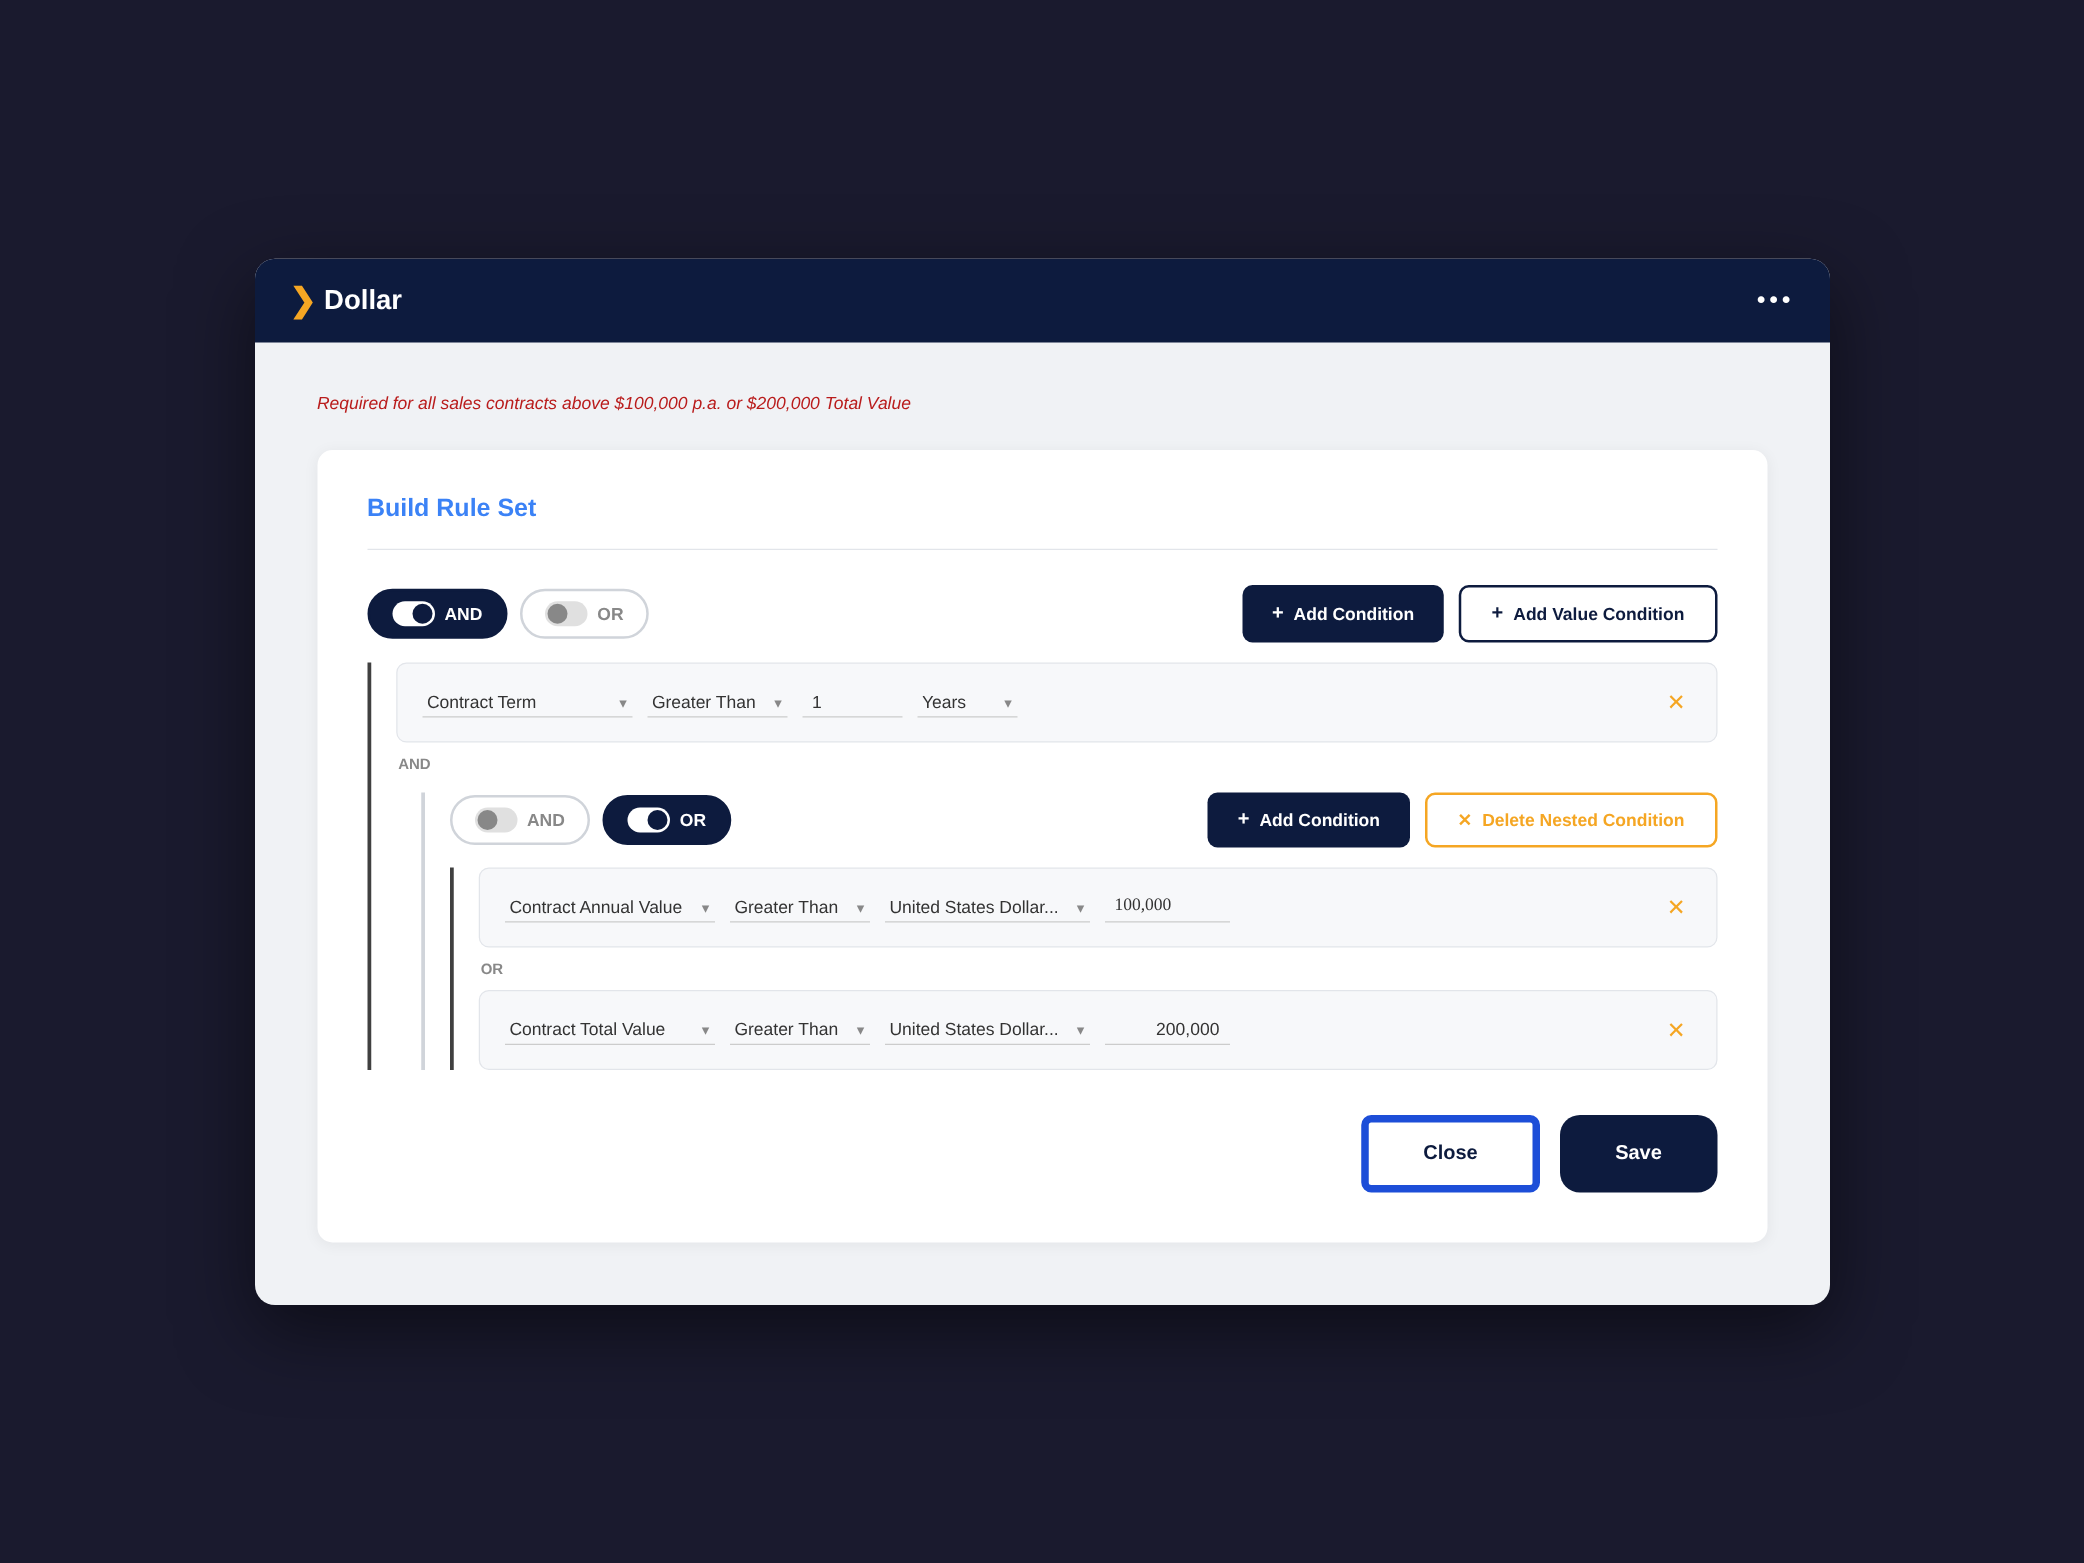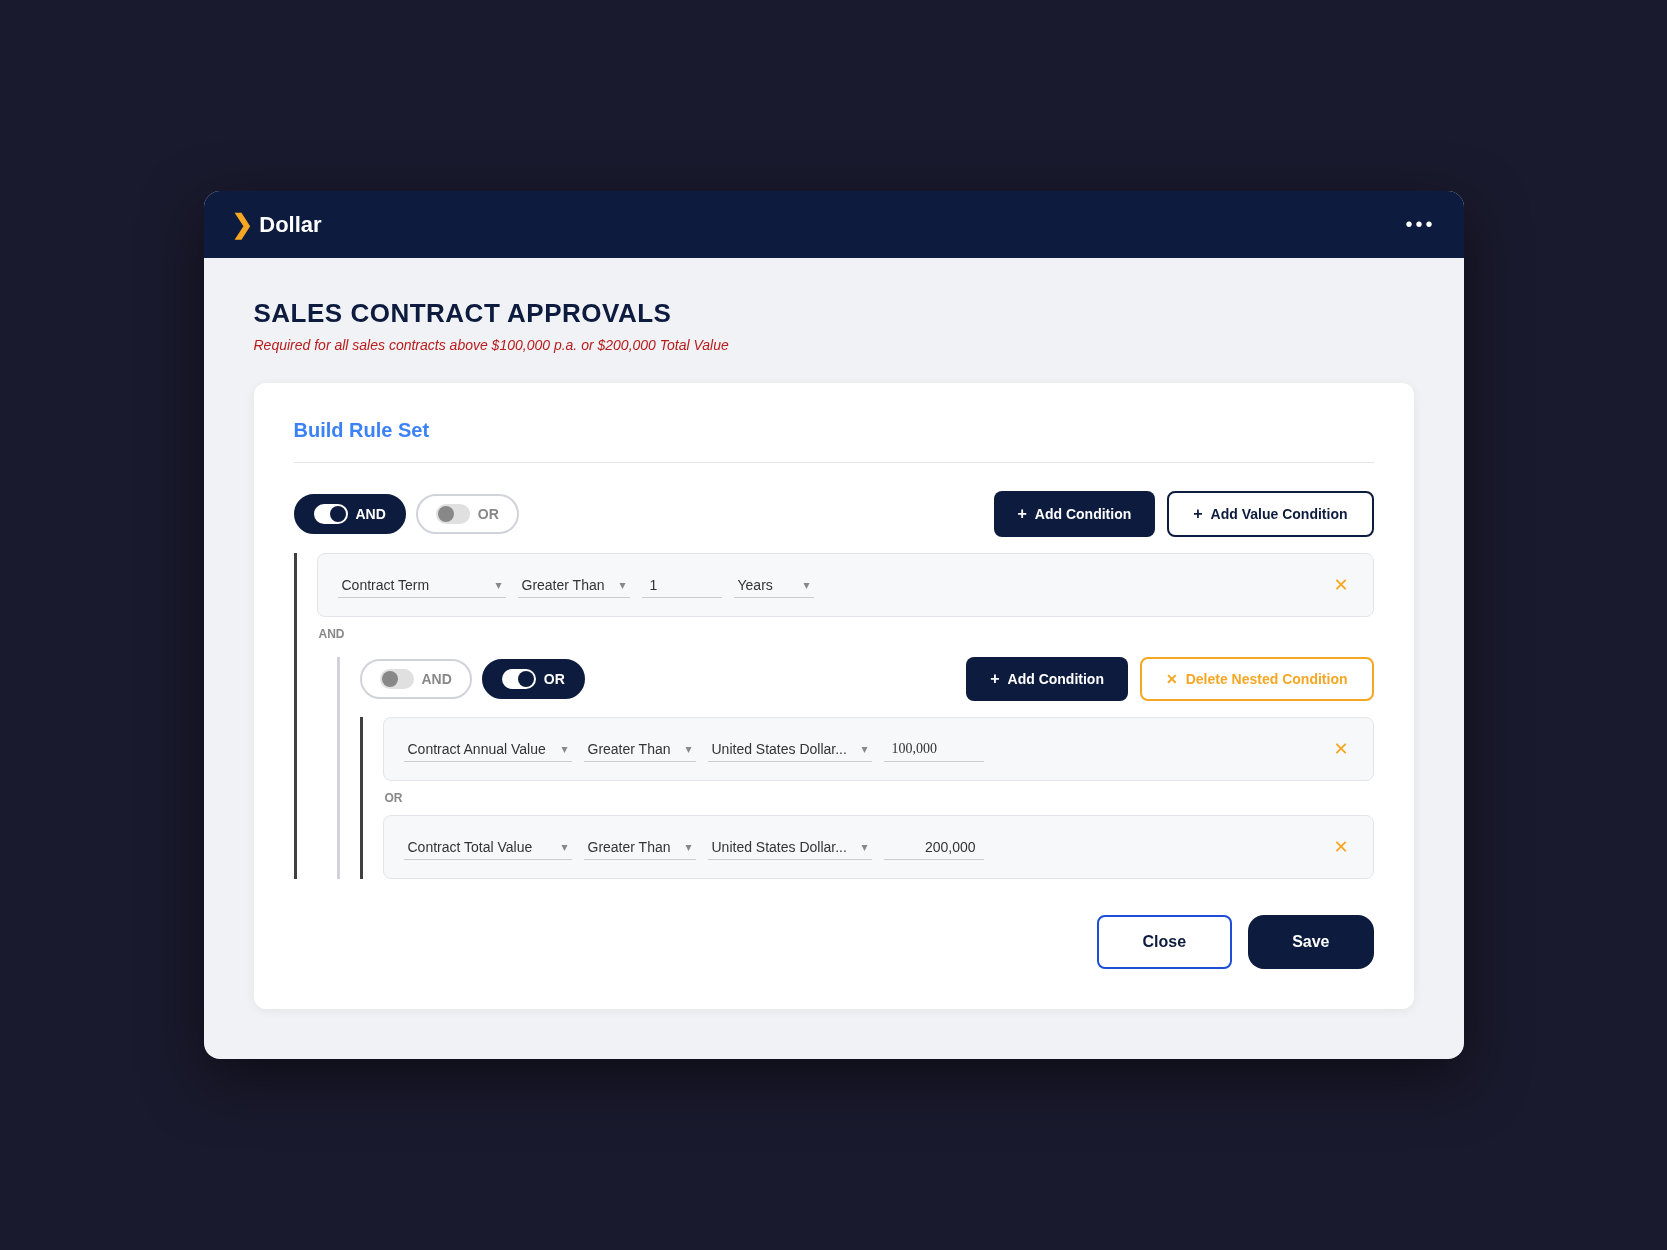--- a/index.html
+++ b/index.html
@@ -280,21 +280,21 @@
     
     .bottom-actions {
       display: flex;
       justify-content: flex-end;
       gap: 16px;
       margin-top: 36px;
     }
     .btn-close {
       padding: 16px 44px;
       border-radius: 8px;
-      border: 2px solid #1d4ed8;
+      border: 6px solid #1d4ed8;
       background: #fff;
       color: #0d1b3e;
       font-size: 16px;
       font-weight: 700;
       cursor: pointer;
     }
     .btn-save {
       padding: 16px 44px;
       border-radius: 16px;
       border: none;
@@ -315,21 +315,20 @@
 
   <div class="titlebar">
     <div class="logo">
       <span class="logo-chevron">❯</span>
       <span>Dollar</span>
     </div>
     <div class="titlebar-dots">•••</div>
   </div>
 
   <div class="page-content">
-    <h1 class="page-title">SALES CONTRACT APPROVALS</h1>
     <p class="page-subtitle">Required for all sales contracts above $100,000 p.a. or $200,000 Total Value</p>
 
     <div class="card">
       <div class="card-title">Build Rule Set</div>
       <hr class="divider">
 
       <div class="rule-toolbar">
         <div class="toggle-group">
           <div class="toggle-btn active">
             <div class="toggle-switch on">

